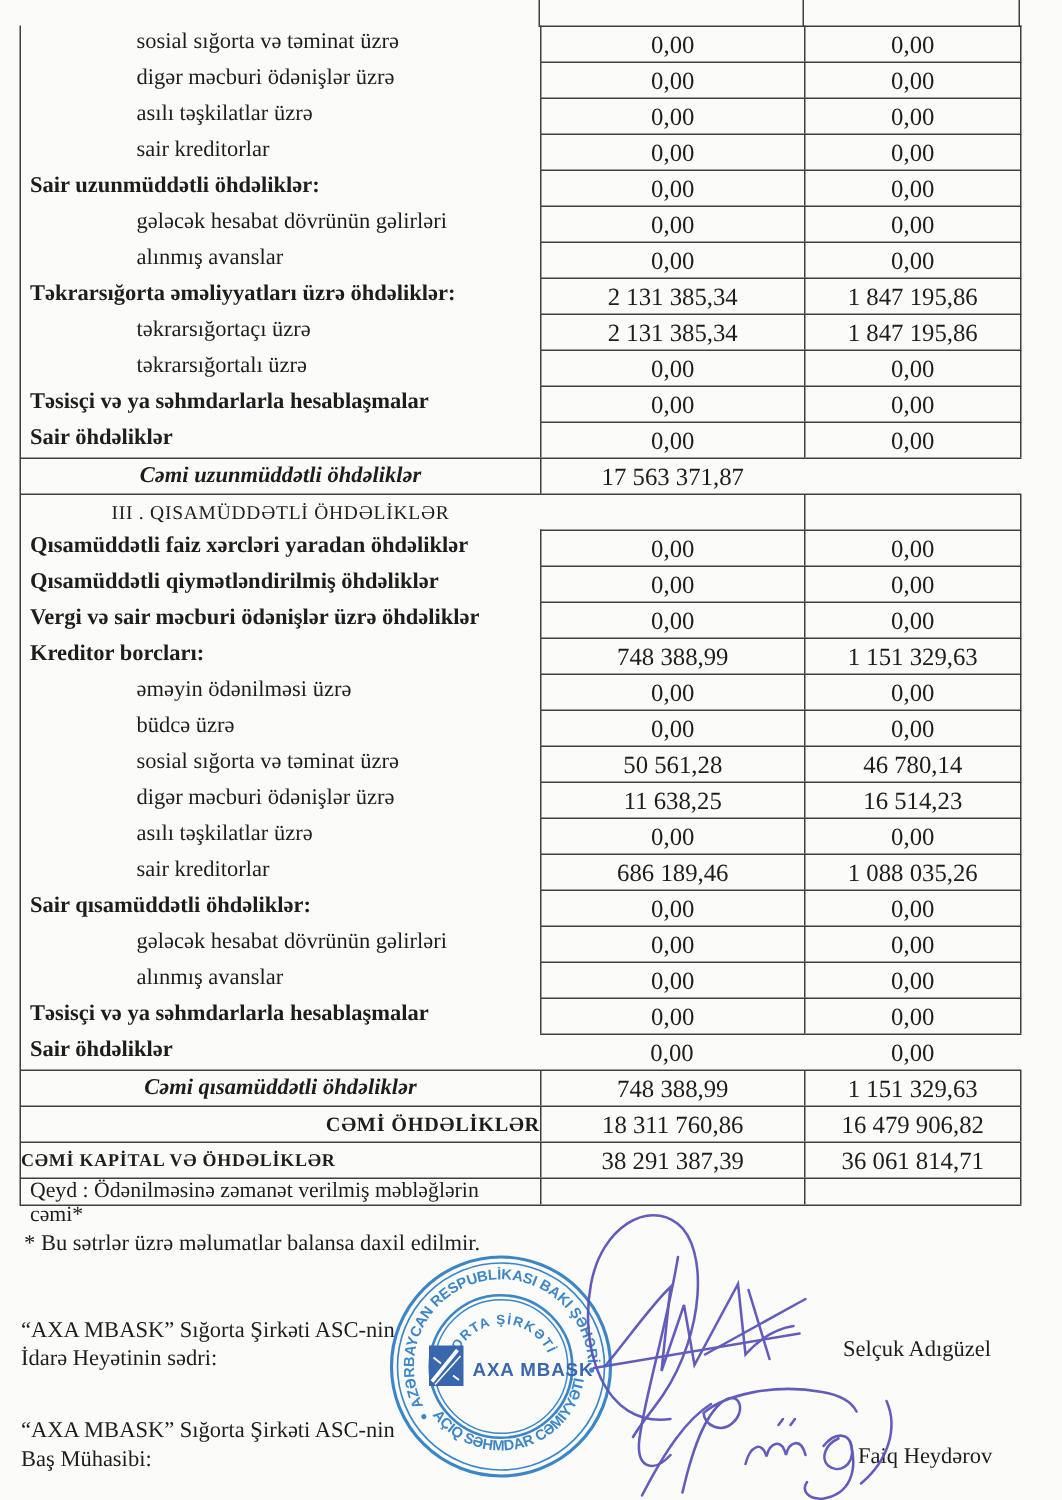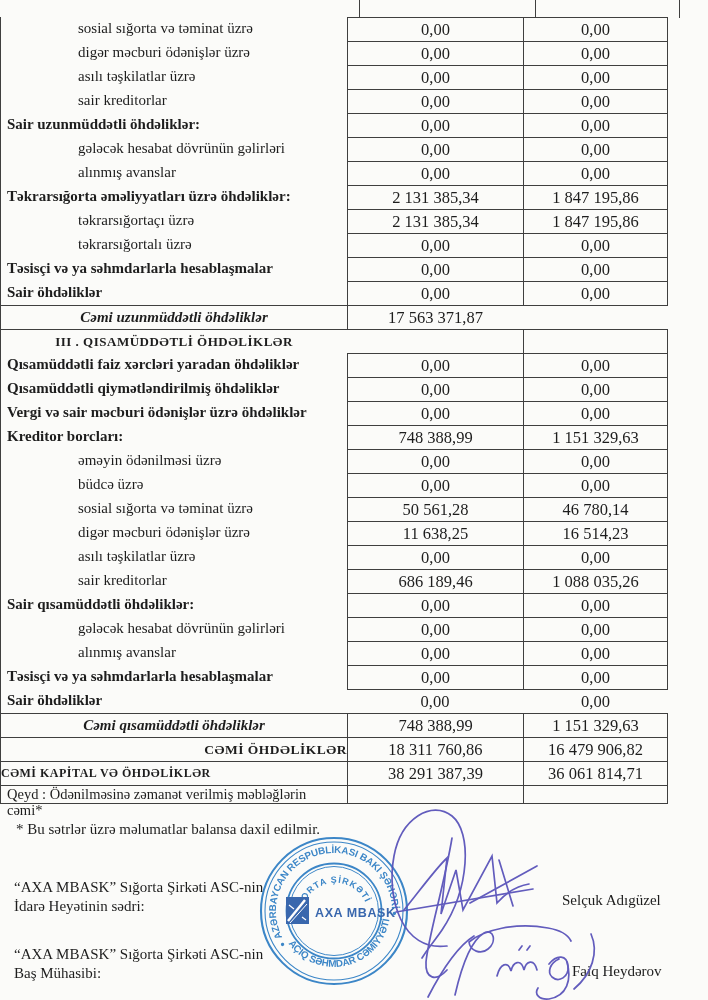--- a/index.html
+++ b/index.html
@@ -8,41 +8,41 @@
     --logo:#2b5ca8;
     --ink:#5a54ba;
   }
   html,body{margin:0;padding:0;background:#e8e8e8;}
   .page{
     position:relative;width:708px;height:1000px;margin:0 auto;
     background:#fbfbf9;overflow:hidden;
     font-family:"Liberation Serif","DejaVu Serif",serif;color:#1d1d1d;
   }
   
-  .btable{position:absolute;left:0;top:17px;width:667px;border-left:1px solid var(--line);}
+  .btable{position:absolute;left:13px;top:17px;width:667px;border-left:1px solid var(--line);}
   .stub{position:absolute;top:0;width:1px;height:18px;background:var(--line);}
   .row{display:flex;height:24px;box-sizing:border-box;}
   .cell{box-sizing:border-box;}
   .label{width:346px;font-size:15px;line-height:23px;padding-left:6px;white-space:nowrap;}
   .v1{width:176px;text-align:center;font-size:16.5px;line-height:23px;
       border-left:1px solid var(--line);border-top:1px solid var(--line);}
   .v2{width:145px;text-align:center;font-size:16.5px;line-height:23px;
       border-left:1px solid var(--line);border-top:1px solid var(--line);border-right:1px solid var(--line);}
   .row.sub .label{padding-left:77px;}
   .row.bold .label{font-weight:bold;}
   .row.total,.row.total-caps,.row.grand,.row.section{border-top:1px solid var(--line);}
   .row.total .v1,.row.total .v2,
   .row.total-caps .v1,.row.total-caps .v2,
   .row.grand .v1,.row.grand .v2,
   .row.section .v1,.row.section .v2,
   .row.note .v1,.row.note .v2{border-top:none;}
   .row.total .label{font-weight:bold;font-style:italic;text-align:center;padding-left:0;}
   .row.total-caps .label{font-weight:bold;text-align:right;padding-left:0;font-size:13.5px;letter-spacing:.5px;line-height:23px;}
   .row.grand .label{font-weight:bold;text-align:left;padding-left:0;font-size:12px;letter-spacing:.5px;line-height:23px;}
-  .row.section .label{font-weight:bold;text-align:center;padding-left:0;font-size:13px;letter-spacing:.5px;line-height:23px;}
+  .row.section .label{font-weight:normal;text-align:center;padding-left:0;font-size:13px;letter-spacing:.5px;line-height:23px;}
   .row.section .v1{border-left:none;}
   .row.noborder .v1{border-left:none;}
   .row.noborder .v2{border-left:none;border-right:none;}
   .row.note{height:19px;border-top:1px solid var(--line);border-bottom:1px solid var(--line);}
   .row.note .label{white-space:normal;font-size:14.5px;line-height:15.5px;padding-top:1px;padding-right:10px;}
   
   .footnote{position:absolute;left:16px;top:821px;font-size:15px;}
   .sigblock{position:absolute;left:14px;font-size:15px;line-height:18.5px;font-family:Liberation Serif, serif;}
   .sigblock.b1{top:878px;}
   .sigblock.b2{top:945px;}

